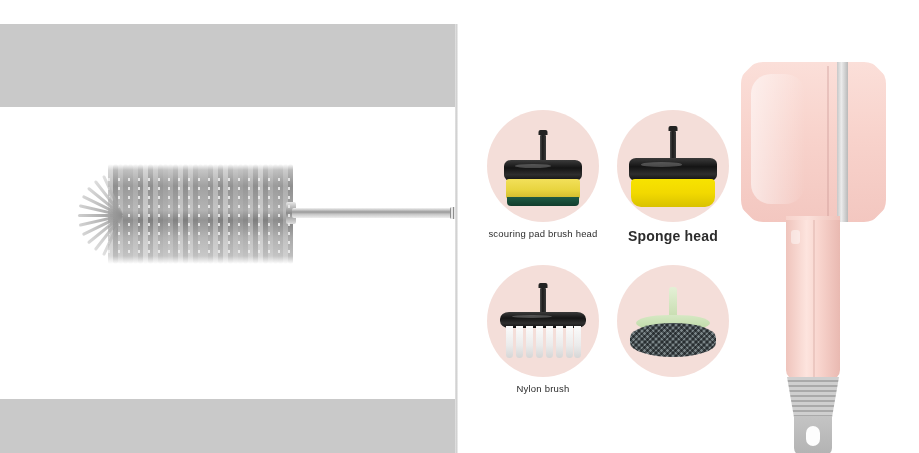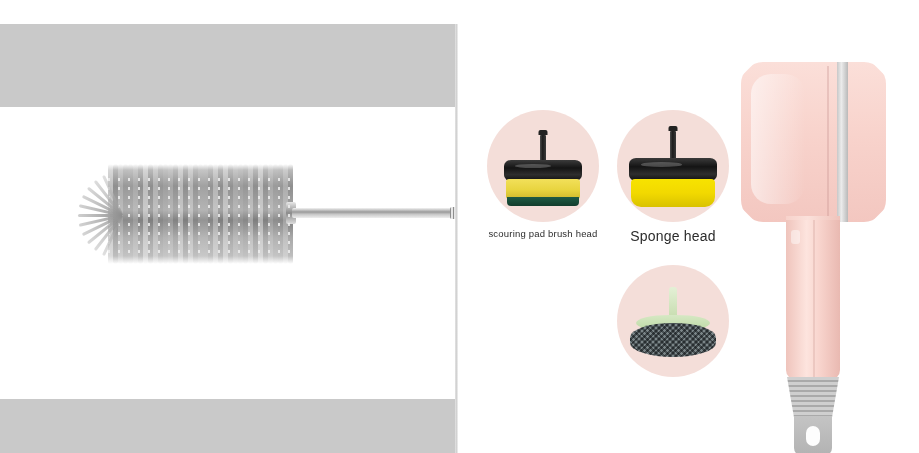--- a/index.html
+++ b/index.html
@@ -100,21 +100,21 @@
   .pink-circle{
     position:absolute;left:9px;top:0;width:112px;height:112px;
     border-radius:50%;background:#f4ded9;
   }
   .head-art{position:absolute;left:9px;top:0;width:112px;height:112px;}
   .head-label{
     position:absolute;left:-6px;top:118px;width:142px;
     text-align:center;color:#2c2c2c;line-height:1.2;
   }
   .lbl-sm{font-size:9.5px;letter-spacing:.2px;}
-  .lbl-lg{font-size:14px;letter-spacing:.2px;}
+  .lbl-lg{font-size:14px;letter-spacing:.2px;font-weight:bold;}
 
   
   .stem{
     position:absolute;left:50%;transform:translateX(-50%);
     width:6px;background:linear-gradient(to right,#4a4a4a,#1c1c1c 45%,#3a3a3a);
     border-radius:1px;
   }
   .stem-nub{
     position:absolute;left:50%;transform:translateX(-50%);
     width:9px;height:5px;background:#222;border-radius:2px 2px 0 0;
@@ -317,20 +317,41 @@
           <div class="stem-nub" style="top:16px;"></div>
           <div class="stem" style="top:21px;height:28px;"></div>
           <div class="black-cap" style="top:48px;width:88px;height:23px;">
             <div class="cap-gloss"></div>
           </div>
           <div class="pad yellow-strong" style="top:69px;width:84px;height:28px;border-radius:4px 4px 10px 10px;"></div>
         </div>
         <div class="head-label lbl-lg">Sponge head</div>
       </div>
 
+      <div class="head-cell cell-2">
+        <div class="pink-circle"></div>
+        <div class="head-art">
+          <div class="stem-nub" style="top:18px;"></div>
+          <div class="stem" style="top:23px;height:26px;"></div>
+          <div class="black-cap" style="top:47px;width:86px;height:16px;border-radius:9px/7px;">
+            <div class="cap-gloss"></div>
+          </div>
+          <div class="pad" style="top:61px;width:76px;height:32px;">
+            <div class="nylon-tuft" style="left:1px;"></div>
+            <div class="nylon-tuft" style="left:11px;"></div>
+            <div class="nylon-tuft" style="left:21px;"></div>
+            <div class="nylon-tuft" style="left:31px;"></div>
+            <div class="nylon-tuft" style="left:41px;"></div>
+            <div class="nylon-tuft" style="left:51px;"></div>
+            <div class="nylon-tuft" style="left:61px;"></div>
+            <div class="nylon-tuft" style="left:69px;"></div>
+          </div>
+        </div>
+        <div class="head-label lbl-sm">Nylon brush</div>
+      </div>
 
       <div class="head-cell cell-3">
         <div class="pink-circle"></div>
         <div class="head-art">
           <div class="green-stem" style="top:22px;width:8px;height:32px;"></div>
           <div class="mesh-top" style="top:50px;width:74px;height:16px;"></div>
           <div class="mesh" style="top:58px;width:86px;height:34px;"></div>
         </div>
       </div>
     </div>

